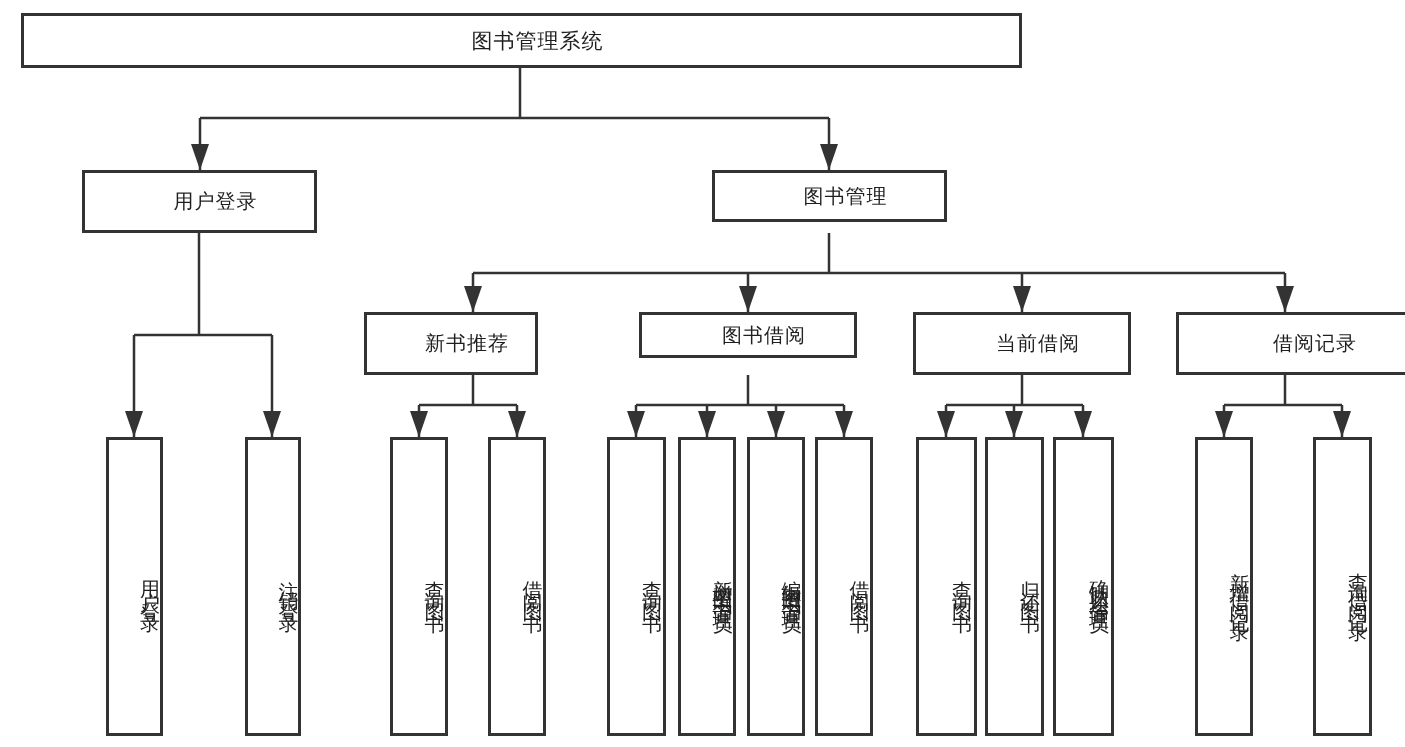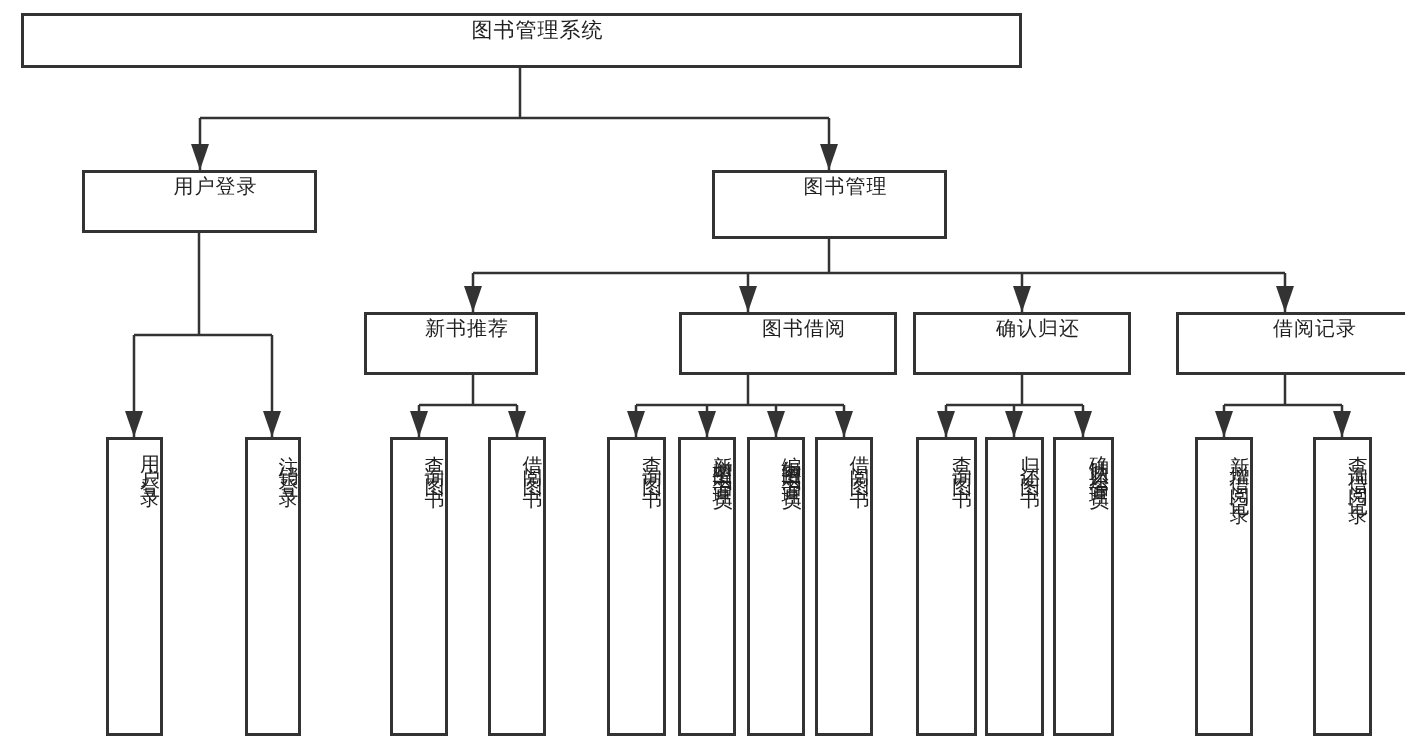--- a/index.html
+++ b/index.html
@@ -11,20 +11,21 @@
     color:#1f1f1f;
     overflow:hidden;
   }
   .wires{position:absolute;left:0;top:0;}
   .node{
     position:absolute;
     box-sizing:border-box;
     border:3px solid #333333;
     background:#ffffff;
     display:flex;
+    align-items:center;
     justify-content:center;
     padding-left:32px;
   }
   .hbox{font-size:20px;letter-spacing:1px;}
   .hbox.root{font-size:21px;}
   .vbox .vtext{
     writing-mode:vertical-rl;
     text-orientation:mixed;
     font-size:20px;
     letter-spacing:11px;
@@ -88,32 +89,32 @@
     </g>
   </svg>
 
   <div class="node hbox root" style="left:21px;top:13px;width:1001px;height:55px;">
     <span>图书管理系统</span>
   </div>
 
   <div class="node hbox" style="left:82px;top:170px;width:235px;height:63px;">
     <span>用户登录</span>
   </div>
-  <div class="node hbox" style="left:712px;top:170px;width:235px;height:69px;">
+  <div class="node hbox" style="left:712px;top:170px;width:235px;height:52px;">
     <span>图书管理</span>
   </div>
 
   <div class="node hbox" style="left:364px;top:312px;width:174px;height:63px;">
     <span>新书推荐</span>
   </div>
-  <div class="node hbox" style="left:639px;top:312px;width:218px;height:63px;margin-left:40px;">
+  <div class="node hbox" style="left:639px;top:312px;width:218px;height:46px;">
     <span>图书借阅</span>
   </div>
   <div class="node hbox" style="left:913px;top:312px;width:218px;height:63px;">
-    <span>确认归还</span>
+    <span>当前借阅</span>
   </div>
   <div class="node hbox" style="left:1176px;top:312px;width:246px;height:63px;">
     <span>借阅记录</span>
   </div>
 
   <div class="node vbox" style="left:106px;top:437px;width:57px;height:299px;">
     <span class="vtext">用户登录</span>
   </div>
   <div class="node vbox" style="left:245px;top:437px;width:56px;height:299px;">
     <span class="vtext">注销登录</span>

